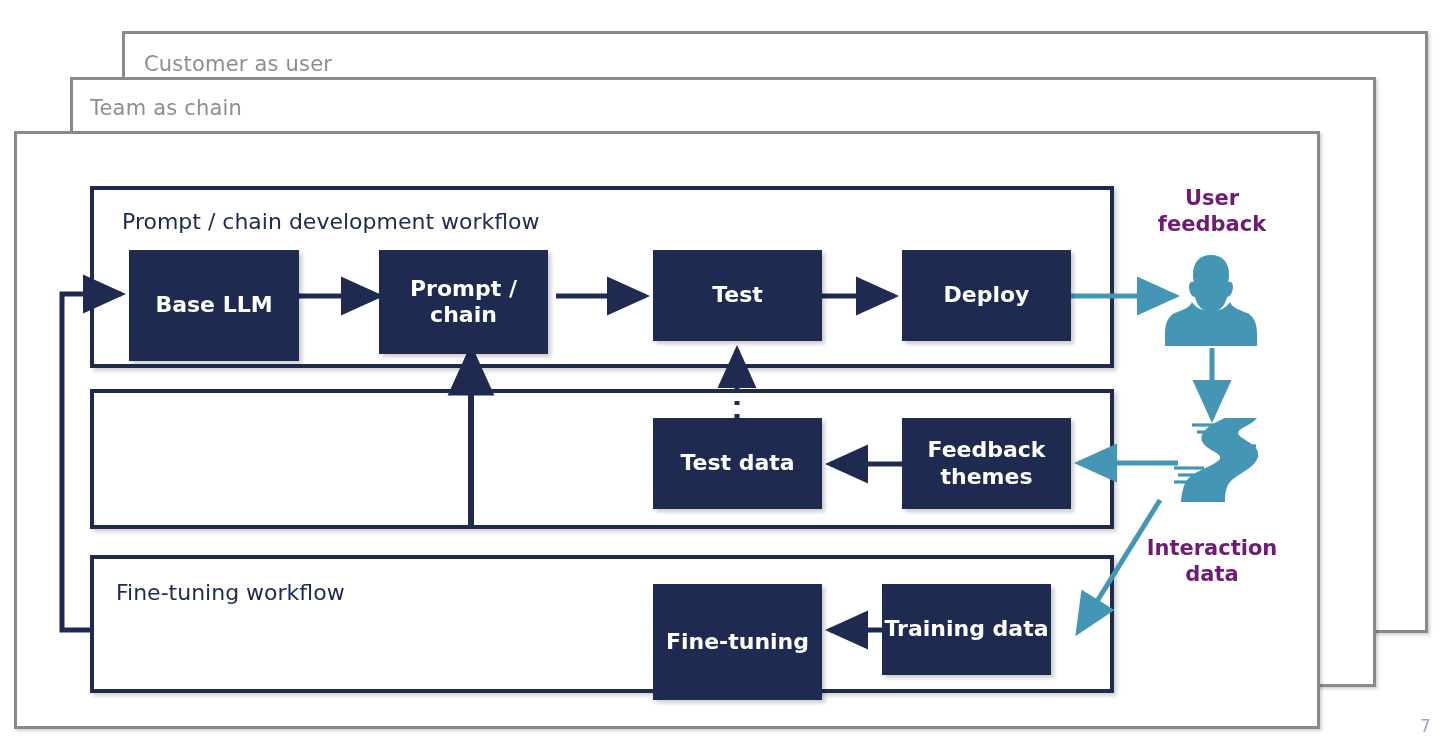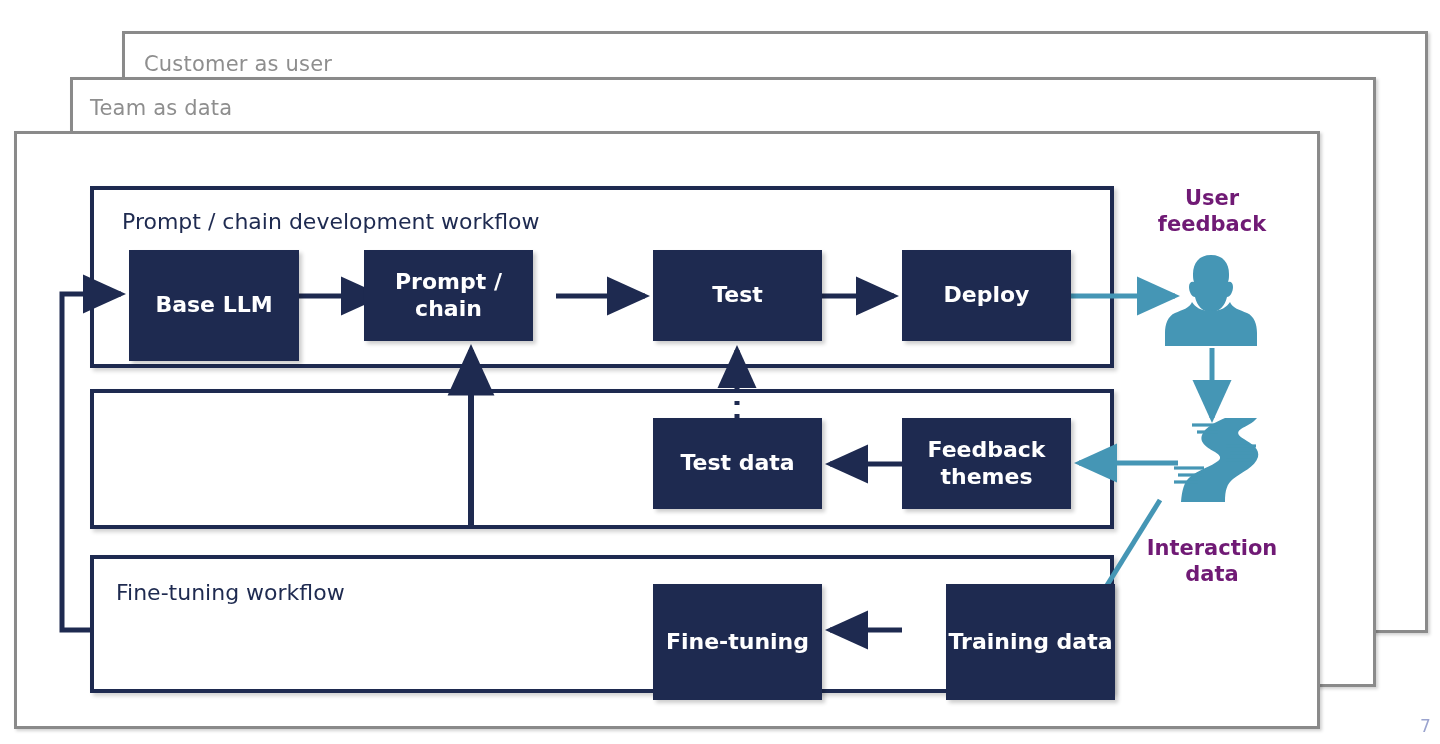--- a/index.html
+++ b/index.html
@@ -74,27 +74,27 @@
     font-weight: 700;
     display: flex;
     align-items: center;
     justify-content: center;
     text-align: center;
     line-height: 1.2;
     box-sizing: border-box;
     box-shadow: 3px 3px 4px rgba(0,0,0,0.20);
   }
   #node-base-llm      { left: 129px; top: 250px;  width: 170px; height: 111px; }
-  #node-prompt-chain  { left: 364px; top: 250px;  width: 169px; height: 91px; }
+  #node-prompt-chain  { left: 379px; top: 250px;  width: 169px; height: 104px; }
   #node-test          { left: 653px; top: 250px;  width: 169px; height: 91px; }
   #node-deploy        { left: 902px; top: 250px;  width: 169px; height: 91px; }
   #node-test-data     { left: 653px; top: 418px;  width: 169px; height: 91px; }
   #node-feedback-themes{left: 902px; top: 418px;  width: 169px; height: 91px; }
   #node-fine-tuning   { left: 653px; top: 584px;  width: 169px; height: 116px; }
-  #node-training-data { left: 946px; top: 584px;  width: 169px; height: 116px; }
+  #node-training-data { left: 882px; top: 584px;  width: 169px; height: 91px; }
 
   
   #connectors {
     position: absolute;
     left: 0; top: 0;
     width: 1440px; height: 744px;
     pointer-events: none;
   }
 
   
@@ -129,21 +129,21 @@
 </head>
 <body>
 
 <div id="stage">
 
   <div class="frame" id="frame-customer"></div>
   <div class="frame" id="frame-team"></div>
   <div class="frame" id="frame-dev"></div>
 
   <div class="frame-label" id="label-customer">Customer as user</div>
-  <div class="frame-label" id="label-team">Team as data</div>
+  <div class="frame-label" id="label-team">Team as chain</div>
 
   <div class="lane" id="lane-prompt"></div>
   <div class="lane" id="lane-logging"></div>
   <div class="lane" id="lane-finetune"></div>
 
   <div class="lane-title" id="title-prompt">Prompt / chain development workflow</div>
   <div class="lane-title" id="title-finetune">Fine-tuning workflow</div>
 
   <svg id="connectors" viewBox="0 0 1440 744">
     <defs>

